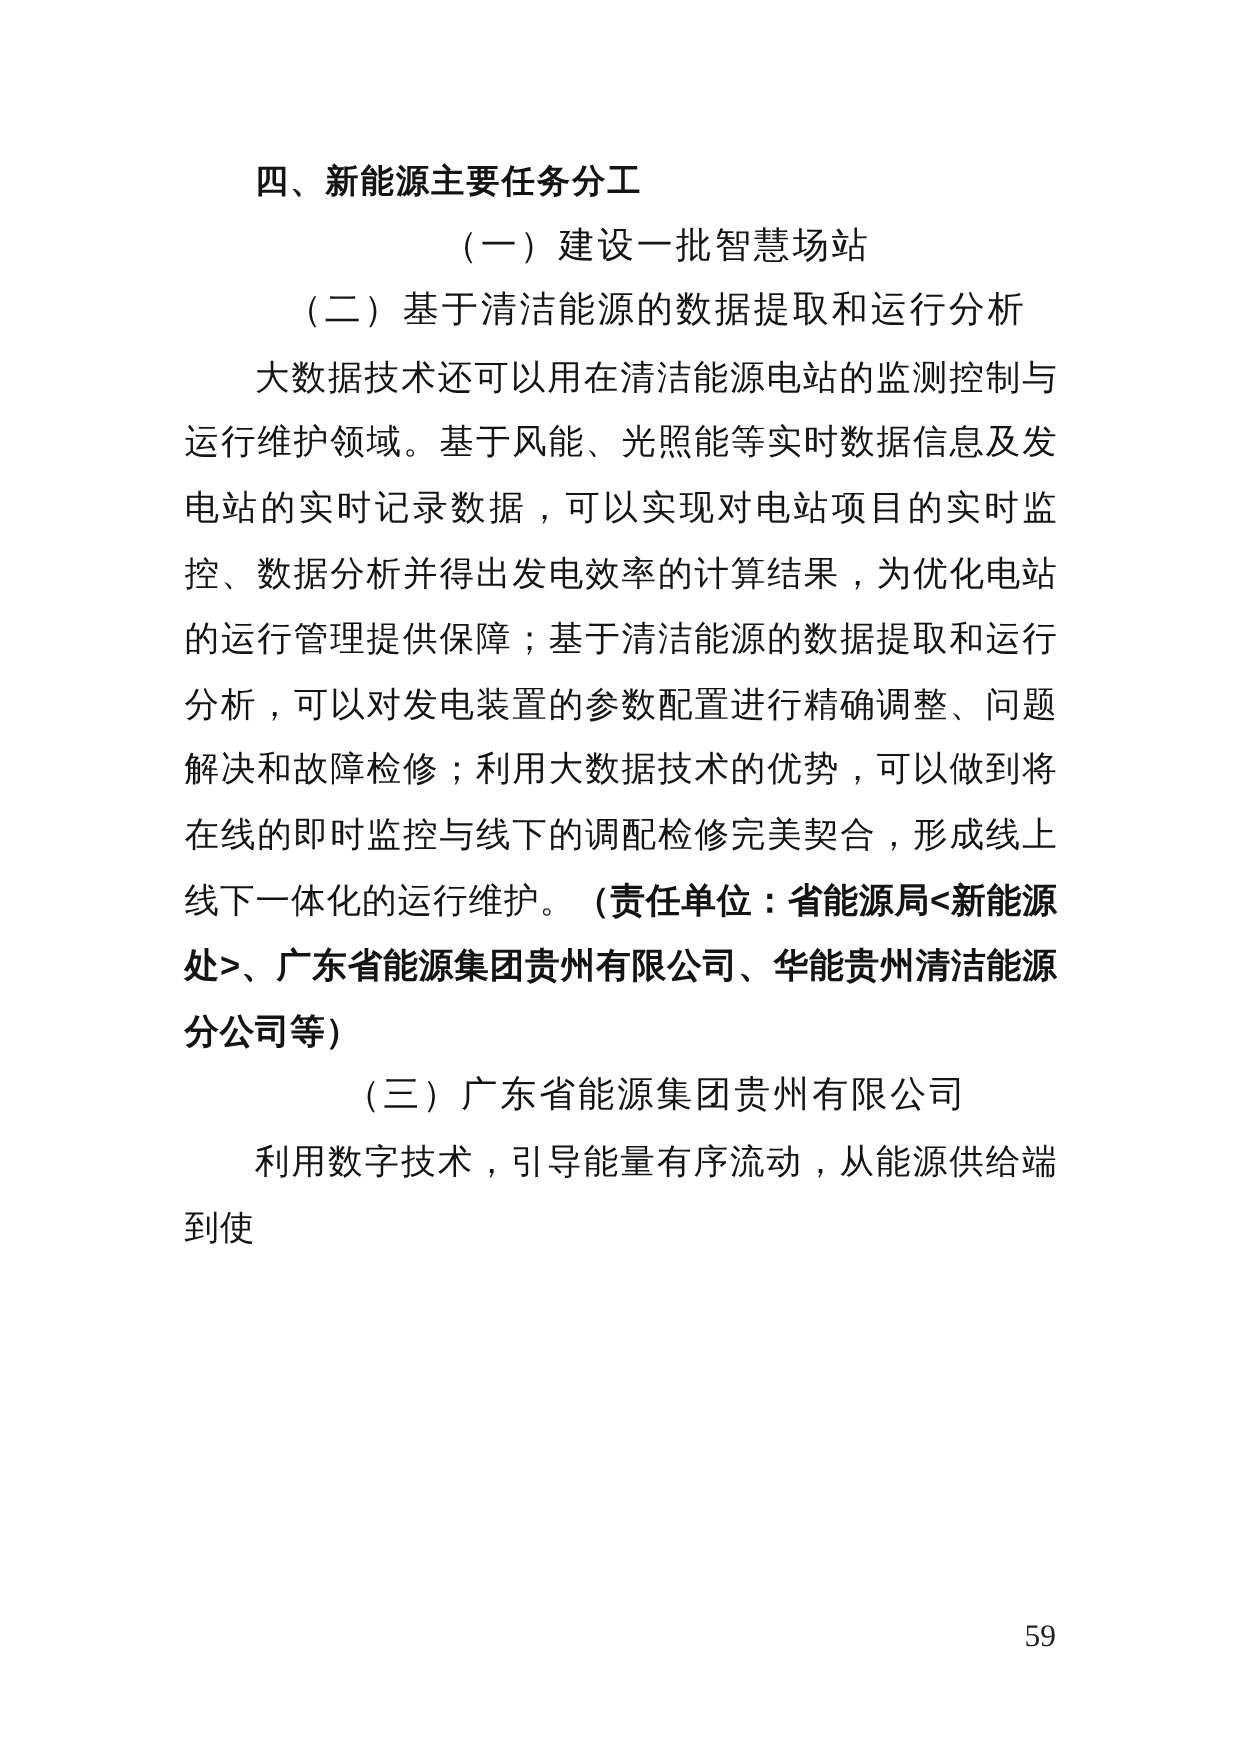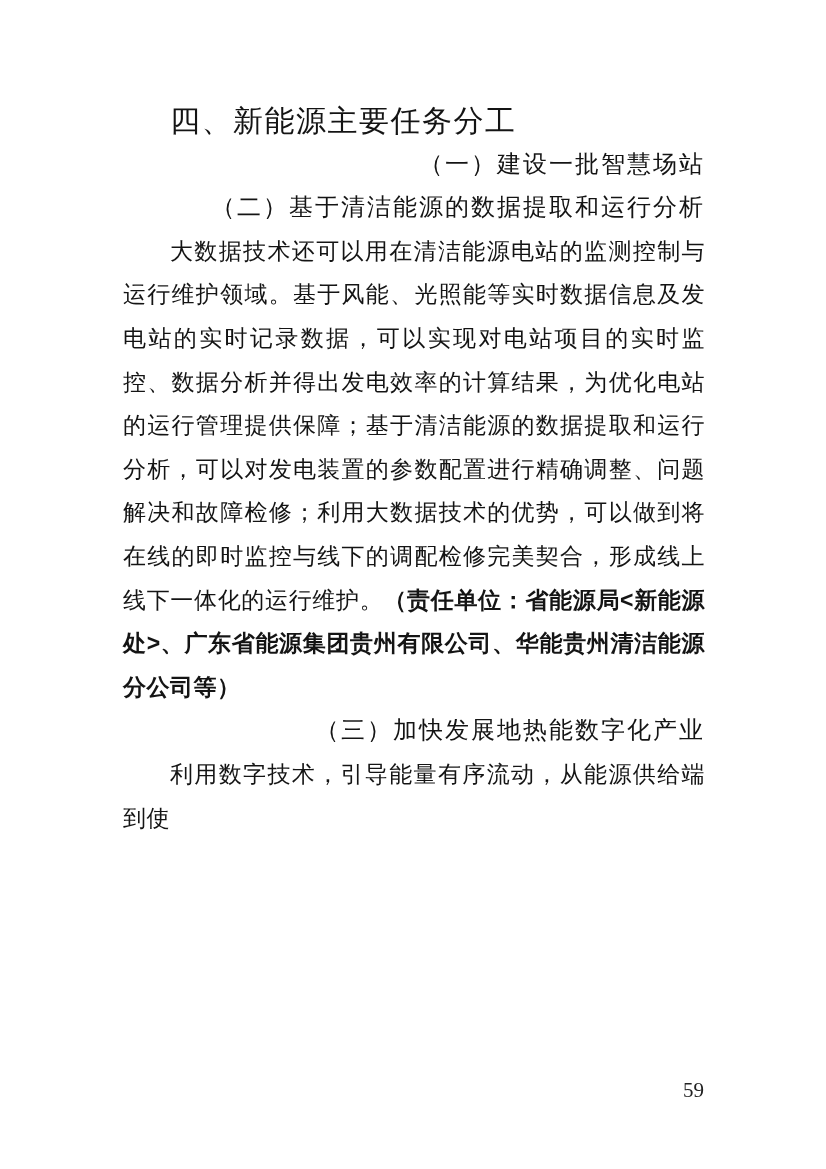--- a/index.html
+++ b/index.html
@@ -20,31 +20,31 @@
     left: 123px;
     top: 99px;
     width: 582px;
     font-size: 23px;
     line-height: 43.6px;
     text-align: justify;
     text-justify: inter-ideograph;
   }
   .heading {
     font-family: "Liberation Sans", sans-serif;
-    font-weight: 400;
-    font-size: 30px;
+    font-weight: 700;
+    font-size: 22px;
     text-indent: 47px;
     letter-spacing: 1.5px;
     text-align: left;
   }
   .sub {
     font-size: 24px;
     text-indent: 47px;
     letter-spacing: 2px;
-    text-align: right;
+    text-align: center;
     white-space: nowrap;
   }
   .para {
     margin: 0;
     text-indent: 47px;
     letter-spacing: 0.5px;
   }
   .resp {
     font-family: "Liberation Sans", sans-serif;
     font-weight: 700;
@@ -66,19 +66,19 @@
 
   <div class="heading">四、新能源主要任务分工</div>
 
   <div class="sub">（一）建设一批智慧场站</div>
 
 
   <div class="sub">（二）基于清洁能源的数据提取和运行分析</div>
 
   <p class="para"><span>大数据技术还可以用在清洁能源电站的监测控制与运行维护领域。基于风能、光照能等实时数据信息及发电站的实时记录数据，可以实现对电站项目的实时监控、数据分析并得出发电效率的计算结果，为优化电站的运行管理提供保障；基于清洁能源的数据提取和运行分析，可以对发电装置的参数配置进行精确调整、问题解决和故障检修；利用大数据技术的优势，可以做到将在线的即时监控与线下的调配检修完美契合，形成线上线下一体化的运行维护。</span><span class="resp">（责任单位：省能源局&lt;新能源处&gt;、广东省能源集团贵州有限公司、华能贵州清洁能源分公司等）</span></p>
 
-  <div class="sub">（三）加快发展地热能数字化产业</div>
+  <div class="sub">（三）广东省能源集团贵州有限公司</div>
 
   <p class="para"><span>利用数字技术，引导能量有序流动，从能源供给端到使</span></p>
 
 </div>
 
 <div class="pageno">59</div>
 
 </body></html>

